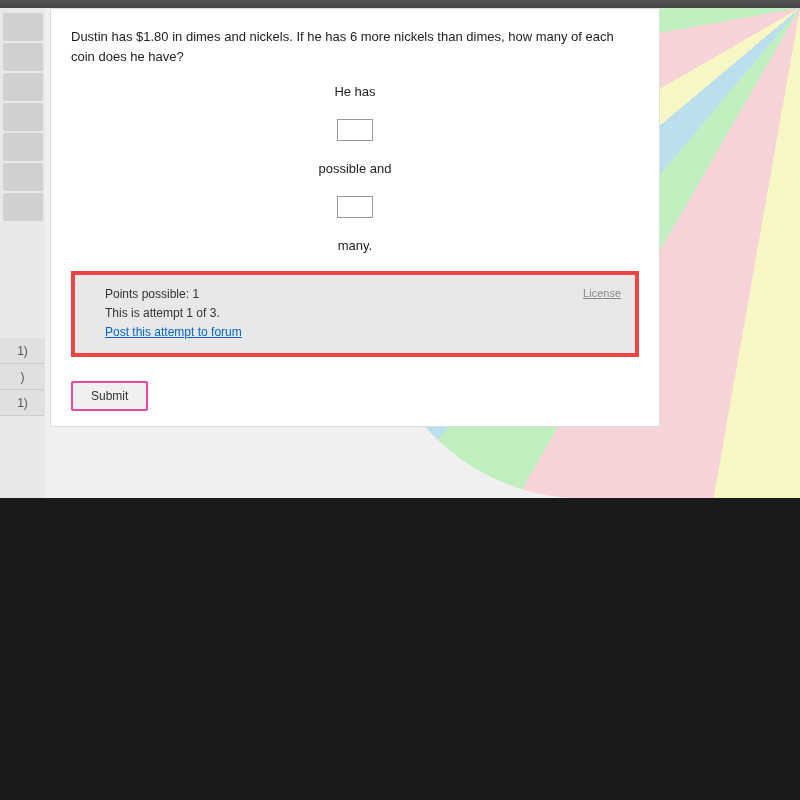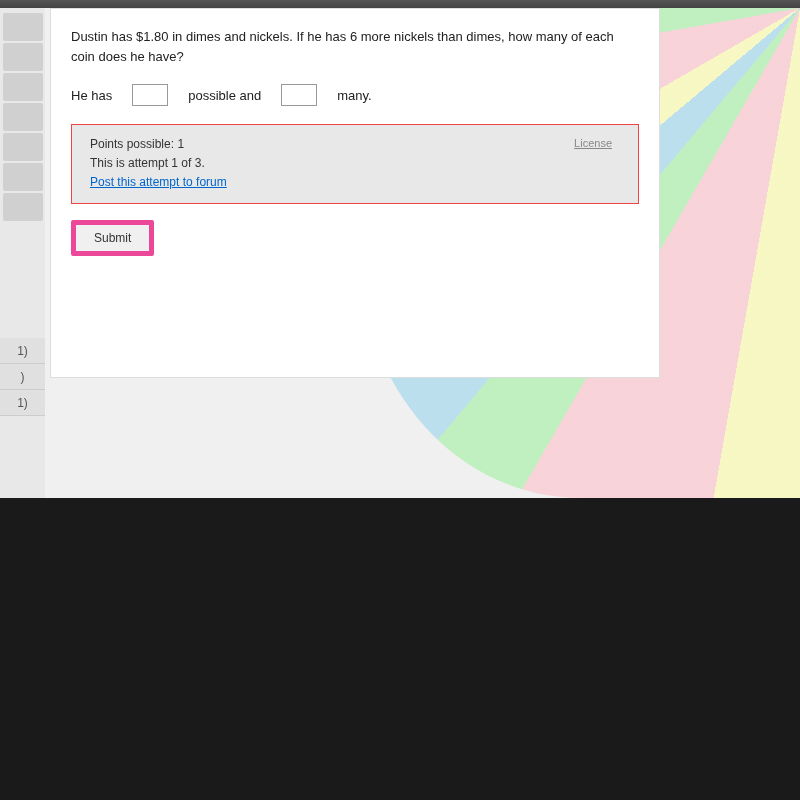--- a/index.html
+++ b/index.html
@@ -79,20 +79,21 @@
       margin-bottom: 18px;
     }
 
     .answer-row {
       display: flex;
       align-items: center;
       gap: 20px;
       margin-bottom: 18px;
       font-size: 13px;
       color: #222;
+      flex-direction: column;
     }
 
     .answer-input {
       width: 36px;
       height: 22px;
       border: 1px solid #999;
       font-size: 13px;
       text-align: center;
       background: white;
     }
@@ -120,50 +121,50 @@
       color: white;
       border: none;
       border-radius: 12px;
       padding: 4px 14px;
       font-size: 12px;
       cursor: pointer;
     }
 
     .info-box {
       background: #e8e8e8;
-      border: 1px solid #ef4444;
-      padding: 10px 18px;
-      margin-bottom: 16px;
+      border: 4px solid #ef4444;
+      padding: 10px 30px;
+      margin-bottom: 24px;
       position: relative;
       font-size: 12px;
       color: #333;
       line-height: 1.6;
     }
 
     .info-box .license-link {
       position: absolute;
       top: 10px;
-      right: 26px;
+      right: 14px;
       font-size: 11px;
       color: #888;
       text-decoration: underline;
       cursor: pointer;
     }
 
     .post-link {
       color: #0066cc;
       font-size: 12px;
       text-decoration: underline;
       cursor: pointer;
     }
 
     .btn-submit {
       background: #f0f0f0;
       color: #333;
-      border: 5px solid #ec4899;
+      border: 2px solid #ec4899;
       padding: 6px 18px;
       font-size: 12px;
       cursor: pointer;
       border-radius: 2px;
     }
 
     
     .left-numbers {
       position: absolute;
       left: 0;

